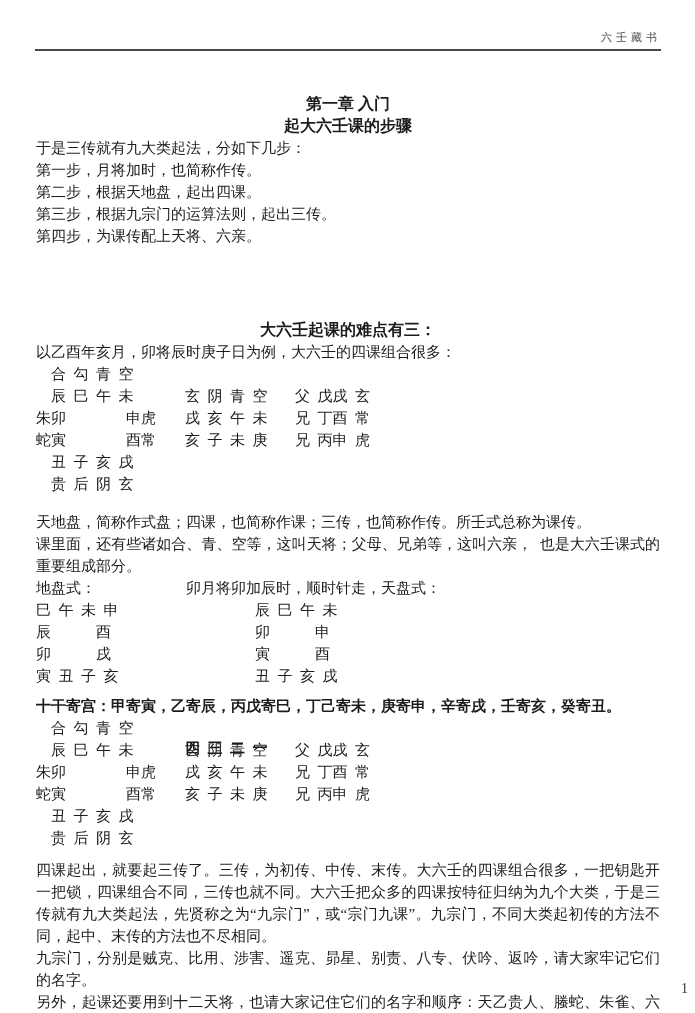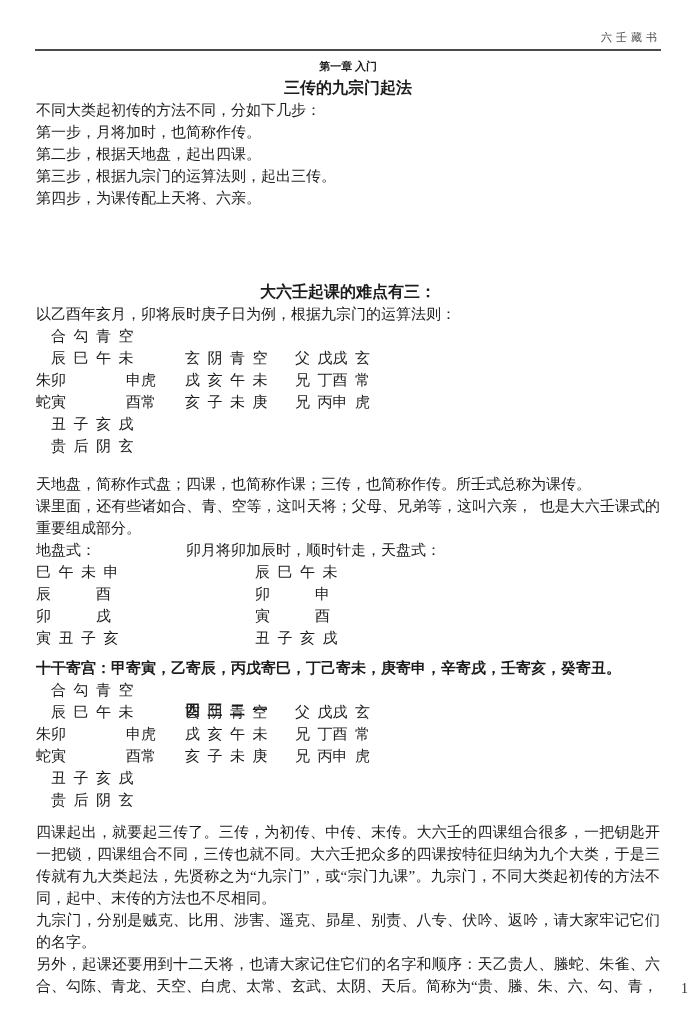--- a/index.html
+++ b/index.html
@@ -20,21 +20,21 @@
     font-family: "DejaVu Serif", serif;
   }
   .header-rule {
     position: absolute; top: 49px; left: 35px; right: 34px;
     border-top: 2px solid #4a4a4a; height: 0;
   }
   .content { position: absolute; top: 55px; left: 36px; width: 624px; }
   .t-center { text-align: center; }
   .bold { font-weight: bold; }
   h1, h2, h3 { margin: 0; line-height: 22px; }
-  h1 { font-size: 11px; }
+  h1 { font-size: 16px; margin-top: 38px; }
   h2 { font-size: 16px; }
   h3 { font-size: 16px; margin-top: 48px; }
   p { margin: 0; text-align: justify; }
   .line { white-space: pre; }
   .spacer-24 { height: 24px; } .spacer-16 { height: 16px; }
   .spacer-10 { height: 10px; } .spacer-8 { height: 8px; }
   .diagram { position: relative; height: 132px; white-space: pre; }
   .diagram .blk { position: absolute; top: 0; white-space: pre; }
   .diagram .blk-main { left: 0; }
   .diagram .blk-sike { left: 149px; top: 22px; }
@@ -53,32 +53,32 @@
 <body>
 
 <div class="page">
 
   <div class="header-logo">六壬藏书</div>
   <div class="header-rule"></div>
 
   <div class="content">
 
     <h1 class="t-center bold">第一章 入门</h1>
-    <h2 class="t-center bold">三传的九宗门起法</h2>
+    <h2 class="t-center bold">起大六壬课的步骤</h2>
 
-    <p>不同大类起初传的方法不同，分如下几步：</p>
+    <p>于是三传就有九大类起法，分如下几步：</p>
     <div class="line">第一步，月将加时，也简称作传。</div>
     <div class="line">第二步，根据天地盘，起出四课。</div>
     <div class="line">第三步，根据九宗门的运算法则，起出三传。</div>
     <div class="line">第四步，为课传配上天将、六亲。</div>
 
     <div class="spacer-24"></div>
 
     <h3 class="t-center bold">大六壬起课的难点有三：</h3>
-    <div class="line">以乙酉年亥月，卯将辰时庚子日为例，根据九宗门的运算法则：</div>
+    <div class="line">以乙酉年亥月，卯将辰时庚子日为例，大六壬的四课组合很多：</div>
 
     <div class="diagram">
       <div class="blk blk-main">    合  勾  青  空
     辰  巳  午  未
 朱卯                申虎
 蛇寅                酉常
     丑  子  亥  戌
     贵  后  阴  玄</div>
       <div class="blk blk-sike">玄  阴  青  空
 戌  亥  午  未

